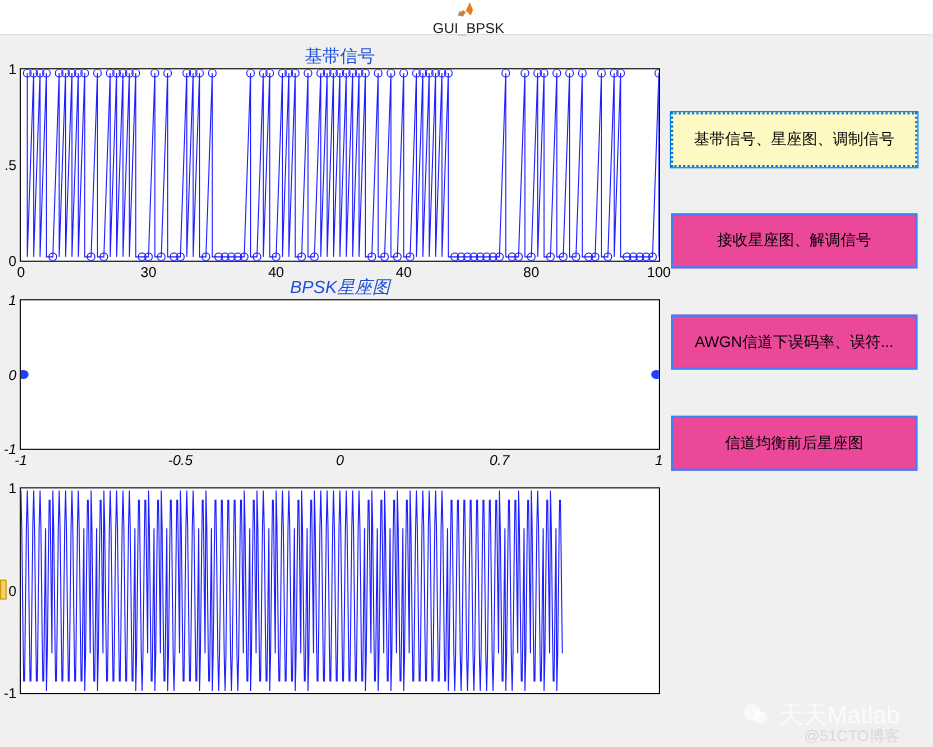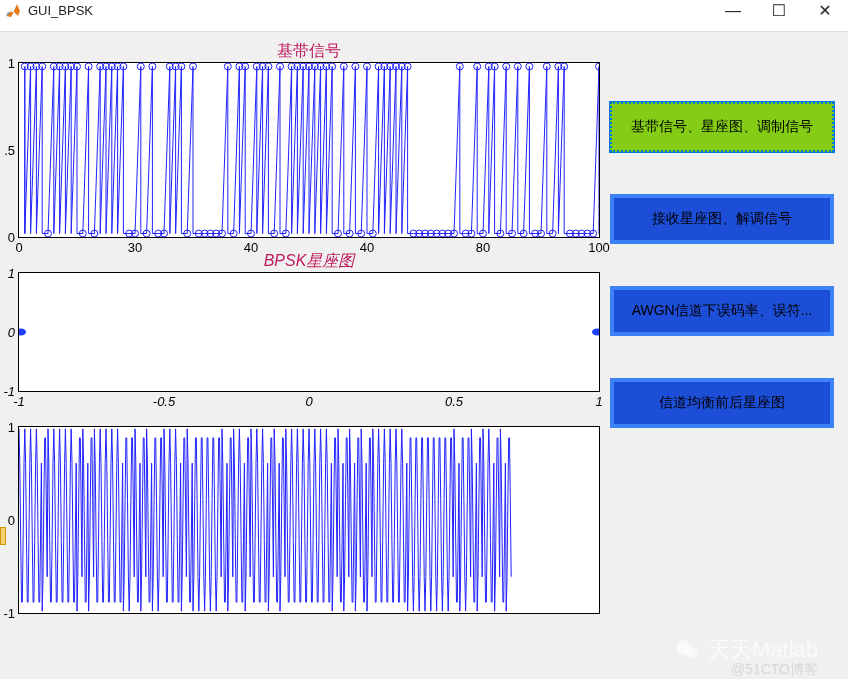--- a/index.html
+++ b/index.html
@@ -11,20 +11,21 @@
       overflow: hidden;
       position: relative;
     }
     .titlebar {
       height: 32px;
       background: #fff;
       display: flex;
       align-items: center;
       padding: 0 0 10px 4px;
       border-bottom: 1px solid #ddd;
+      flex-direction: column;
     }
     .titlebar .app-icon {
       width: 18px;
       height: 18px;
       margin-right: 6px;
     }
     .titlebar .title {
       font-size: 13px;
       color: #222;
       flex: 1;
@@ -49,62 +50,62 @@
       width: 600px;
     }
     .axes {
       position: relative;
       background: #fff;
       border: 1px solid #000;
       margin-left: 18px;
       margin-bottom: 2px;
     }
     .axes.first { height: 176px; }
-    .axes.second { height: 120px; margin-top: 14px; font-style: italic; }
+    .axes.second { height: 137px; margin-top: 14px; font-style: italic; }
     .axes.third { height: 188px; margin-top: 14px; }
     .ax-title {
       position: absolute;
       top: -22px;
       left: 0;
       width: 100%;
       text-align: center;
       font-size: 16px;
-      color: #be185d;
+      color: #1d4ed8;
     }
     .ytick, .xtick {
       position: absolute;
       font-size: 13px;
       color: #000;
     }
     .ytick { left: -22px; transform: translateY(-50%); text-align: right; width: 18px;}
     .xtick { bottom: -18px; transform: translateX(-50%); }
     .xtick-row { height: 18px; }
     .buttons {
       position: absolute;
       right: 14px;
       top: 70px;
       width: 224px;
       display: flex;
       flex-direction: column;
       gap: 42px;
     }
     .btn {
       height: 50px;
-      background: #1d4ed8;
-      border: 4px solid #3b82f6;
+      background: #ec4899;
+      border: 2px solid #3b82f6;
       font-size: 14px;
       display: flex;
       align-items: center;
       justify-content: center;
       cursor: pointer;
       white-space: nowrap;
       overflow: hidden;
     }
     .btn.active {
-      background: #84cc16;
+      background: #fef9c3;
       border: 2px dotted #0078d7;
       outline: 1px solid #0078d7;
     }
     .watermark {
       position: absolute;
       right: 30px;
       bottom: 14px;
       color: rgba(255,255,255,.7);
       font-size: 22px;
       display: flex;
@@ -275,21 +276,21 @@
       <svg class="plot" viewBox="0 0 580 164" preserveAspectRatio="none">
         <circle class="dot" cx="2" cy="82" r="5"></circle>
         <circle class="dot" cx="578" cy="82" r="5"></circle>
       </svg>
       <span class="ytick" style="top:0%">1</span>
       <span class="ytick" style="top:50%">0</span>
       <span class="ytick" style="top:100%">-1</span>
       <span class="xtick" style="left:0%">-1</span>
       <span class="xtick" style="left:25%">-0.5</span>
       <span class="xtick" style="left:50%">0</span>
-      <span class="xtick" style="left:75%">0.5</span>
+      <span class="xtick" style="left:75%">0.7</span>
       <span class="xtick" style="left:100%">1</span>
     </div>
     <div class="xtick-row"></div>
 
     <div class="axes third">
       <svg class="plot" viewBox="0 0 580 188" preserveAspectRatio="none" id="plot3">
           <path d="M0.0 1.9 L0.8 36.6 L1.7 114.5 L2.5 177.0 L3.3 177.0 L4.1 114.5 L5.0 36.6 L5.8 1.9 L6.6 36.6 L7.5 114.5 L8.3 177.0 L9.1 177.0 L9.9 114.5 L10.8 36.6 L11.6 1.9 L12.4 36.6 L13.3 114.5 L14.1 177.0 L14.9 177.0 L15.7 114.5 L16.6 36.6 L17.4 1.9 L18.2 36.6 L19.1 114.5 L19.9 177.0 L20.7 177.0 L21.5 114.5 L22.4 36.6 L23.2 186.1 L24.0 151.4 L24.9 73.5 L25.7 11.0 L26.5 11.0 L27.3 73.5 L28.2 151.4 L29.0 1.9 L29.8 36.6 L30.7 114.5 L31.5 177.0 L32.3 177.0 L33.1 114.5 L34.0 36.6 L34.8 1.9 L35.6 36.6 L36.5 114.5 L37.3 177.0 L38.1 177.0 L38.9 114.5 L39.8 36.6 L40.6 1.9 L41.4 36.6 L42.3 114.5 L43.1 177.0 L43.9 177.0 L44.7 114.5 L45.6 36.6 L46.4 1.9 L47.2 36.6 L48.1 114.5 L48.9 177.0 L49.7 177.0 L50.5 114.5 L51.4 36.6 L52.2 1.9 L53.0 36.6 L53.9 114.5 L54.7 177.0 L55.5 177.0 L56.3 114.5 L57.2 36.6 L58.0 186.1 L58.8 151.4 L59.7 73.5 L60.5 11.0 L61.3 11.0 L62.1 73.5 L63.0 151.4 L63.8 1.9 L64.6 36.6 L65.5 114.5 L66.3 177.0 L67.1 177.0 L67.9 114.5 L68.8 36.6 L69.6 186.1 L70.4 151.4 L71.3 73.5 L72.1 11.0 L72.9 11.0 L73.7 73.5 L74.6 151.4 L75.4 1.9 L76.2 36.6 L77.1 114.5 L77.9 177.0 L78.7 177.0 L79.5 114.5 L80.4 36.6 L81.2 1.9 L82.0 36.6 L82.9 114.5 L83.7 177.0 L84.5 177.0 L85.3 114.5 L86.2 36.6 L87.0 1.9 L87.8 36.6 L88.7 114.5 L89.5 177.0 L90.3 177.0 L91.1 114.5 L92.0 36.6 L92.8 1.9 L93.6 36.6 L94.5 114.5 L95.3 177.0 L96.1 177.0 L96.9 114.5 L97.8 36.6 L98.6 1.9 L99.4 36.6 L100.3 114.5 L101.1 177.0 L101.9 177.0 L102.7 114.5 L103.6 36.6 L104.4 186.1 L105.2 151.4 L106.1 73.5 L106.9 11.0 L107.7 11.0 L108.5 73.5 L109.4 151.4 L110.2 186.1 L111.0 151.4 L111.9 73.5 L112.7 11.0 L113.5 11.0 L114.3 73.5 L115.2 151.4 L116.0 1.9 L116.8 36.6 L117.7 114.5 L118.5 177.0 L119.3 177.0 L120.1 114.5 L121.0 36.6 L121.8 186.1 L122.6 151.4 L123.5 73.5 L124.3 11.0 L125.1 11.0 L125.9 73.5 L126.8 151.4 L127.6 1.9 L128.4 36.6 L129.3 114.5 L130.1 177.0 L130.9 177.0 L131.7 114.5 L132.6 36.6 L133.4 186.1 L134.2 151.4 L135.1 73.5 L135.9 11.0 L136.7 11.0 L137.5 73.5 L138.4 151.4 L139.2 186.1 L140.0 151.4 L140.9 73.5 L141.7 11.0 L142.5 11.0 L143.3 73.5 L144.2 151.4 L145.0 1.9 L145.8 36.6 L146.7 114.5 L147.5 177.0 L148.3 177.0 L149.1 114.5 L150.0 36.6 L150.8 1.9 L151.6 36.6 L152.5 114.5 L153.3 177.0 L154.1 177.0 L154.9 114.5 L155.8 36.6 L156.6 1.9 L157.4 36.6 L158.3 114.5 L159.1 177.0 L159.9 177.0 L160.7 114.5 L161.6 36.6 L162.4 186.1 L163.2 151.4 L164.1 73.5 L164.9 11.0 L165.7 11.0 L166.5 73.5 L167.4 151.4 L168.2 1.9 L169.0 36.6 L169.9 114.5 L170.7 177.0 L171.5 177.0 L172.3 114.5 L173.2 36.6 L174.0 186.1 L174.8 151.4 L175.7 73.5 L176.5 11.0 L177.3 11.0 L178.1 73.5 L179.0 151.4 L179.8 186.1 L180.6 151.4 L181.5 73.5 L182.3 11.0 L183.1 11.0 L183.9 73.5 L184.8 151.4 L185.6 186.1 L186.4 151.4 L187.3 73.5 L188.1 11.0 L188.9 11.0 L189.7 73.5 L190.6 151.4 L191.4 186.1 L192.2 151.4 L193.1 73.5 L193.9 11.0 L194.7 11.0 L195.5 73.5 L196.4 151.4 L197.2 186.1 L198.0 151.4 L198.9 73.5 L199.7 11.0 L200.5 11.0 L201.3 73.5 L202.2 151.4 L203.0 1.9 L203.8 36.6 L204.7 114.5 L205.5 177.0 L206.3 177.0 L207.1 114.5 L208.0 36.6 L208.8 186.1 L209.6 151.4 L210.5 73.5 L211.3 11.0 L212.1 11.0 L212.9 73.5 L213.8 151.4 L214.6 1.9 L215.4 36.6 L216.3 114.5 L217.1 177.0 L217.9 177.0 L218.7 114.5 L219.6 36.6 L220.4 1.9 L221.2 36.6 L222.1 114.5 L222.9 177.0 L223.7 177.0 L224.5 114.5 L225.4 36.6 L226.2 186.1 L227.0 151.4 L227.9 73.5 L228.7 11.0 L229.5 11.0 L230.3 73.5 L231.2 151.4 L232.0 1.9 L232.8 36.6 L233.7 114.5 L234.5 177.0 L235.3 177.0 L236.1 114.5 L237.0 36.6 L237.8 1.9 L238.6 36.6 L239.5 114.5 L240.3 177.0 L241.1 177.0 L241.9 114.5 L242.8 36.6 L243.6 1.9 L244.4 36.6 L245.3 114.5 L246.1 177.0 L246.9 177.0 L247.7 114.5 L248.6 36.6 L249.4 186.1 L250.2 151.4 L251.1 73.5 L251.9 11.0 L252.7 11.0 L253.5 73.5 L254.4 151.4 L255.2 1.9 L256.0 36.6 L256.9 114.5 L257.7 177.0 L258.5 177.0 L259.3 114.5 L260.2 36.6 L261.0 186.1 L261.8 151.4 L262.7 73.5 L263.5 11.0 L264.3 11.0 L265.1 73.5 L266.0 151.4 L266.8 1.9 L267.6 36.6 L268.5 114.5 L269.3 177.0 L270.1 177.0 L270.9 114.5 L271.8 36.6 L272.6 1.9 L273.4 36.6 L274.3 114.5 L275.1 177.0 L275.9 177.0 L276.7 114.5 L277.6 36.6 L278.4 1.9 L279.2 36.6 L280.1 114.5 L280.9 177.0 L281.7 177.0 L282.5 114.5 L283.4 36.6 L284.2 1.9 L285.0 36.6 L285.9 114.5 L286.7 177.0 L287.5 177.0 L288.3 114.5 L289.2 36.6 L290.0 1.9 L290.8 36.6 L291.7 114.5 L292.5 177.0 L293.3 177.0 L294.1 114.5 L295.0 36.6 L295.8 1.9 L296.6 36.6 L297.5 114.5 L298.3 177.0 L299.1 177.0 L299.9 114.5 L300.8 36.6 L301.6 1.9 L302.4 36.6 L303.3 114.5 L304.1 177.0 L304.9 177.0 L305.7 114.5 L306.6 36.6 L307.4 1.9 L308.2 36.6 L309.1 114.5 L309.9 177.0 L310.7 177.0 L311.5 114.5 L312.4 36.6 L313.2 186.1 L314.0 151.4 L314.9 73.5 L315.7 11.0 L316.5 11.0 L317.3 73.5 L318.2 151.4 L319.0 1.9 L319.8 36.6 L320.7 114.5 L321.5 177.0 L322.3 177.0 L323.1 114.5 L324.0 36.6 L324.8 186.1 L325.6 151.4 L326.5 73.5 L327.3 11.0 L328.1 11.0 L328.9 73.5 L329.8 151.4 L330.6 1.9 L331.4 36.6 L332.3 114.5 L333.1 177.0 L333.9 177.0 L334.7 114.5 L335.6 36.6 L336.4 186.1 L337.2 151.4 L338.1 73.5 L338.9 11.0 L339.7 11.0 L340.5 73.5 L341.4 151.4 L342.2 1.9 L343.0 36.6 L343.9 114.5 L344.7 177.0 L345.5 177.0 L346.3 114.5 L347.2 36.6 L348.0 186.1 L348.8 151.4 L349.7 73.5 L350.5 11.0 L351.3 11.0 L352.1 73.5 L353.0 151.4 L353.8 1.9 L354.6 36.6 L355.5 114.5 L356.3 177.0 L357.1 177.0 L357.9 114.5 L358.8 36.6 L359.6 1.9 L360.4 36.6 L361.3 114.5 L362.1 177.0 L362.9 177.0 L363.7 114.5 L364.6 36.6 L365.4 1.9 L366.2 36.6 L367.1 114.5 L367.9 177.0 L368.7 177.0 L369.5 114.5 L370.4 36.6 L371.2 1.9 L372.0 36.6 L372.9 114.5 L373.7 177.0 L374.5 177.0 L375.3 114.5 L376.2 36.6 L377.0 1.9 L377.8 36.6 L378.7 114.5 L379.5 177.0 L380.3 177.0 L381.1 114.5 L382.0 36.6 L382.8 1.9 L383.6 36.6 L384.5 114.5 L385.3 177.0 L386.1 177.0 L386.9 114.5 L387.8 36.6 L388.6 186.1 L389.4 151.4 L390.3 73.5 L391.1 11.0 L391.9 11.0 L392.7 73.5 L393.6 151.4 L394.4 186.1 L395.2 151.4 L396.1 73.5 L396.9 11.0 L397.7 11.0 L398.5 73.5 L399.4 151.4 L400.2 186.1 L401.0 151.4 L401.9 73.5 L402.7 11.0 L403.5 11.0 L404.3 73.5 L405.2 151.4 L406.0 186.1 L406.8 151.4 L407.7 73.5 L408.5 11.0 L409.3 11.0 L410.1 73.5 L411.0 151.4 L411.8 186.1 L412.6 151.4 L413.5 73.5 L414.3 11.0 L415.1 11.0 L415.9 73.5 L416.8 151.4 L417.6 186.1 L418.4 151.4 L419.3 73.5 L420.1 11.0 L420.9 11.0 L421.7 73.5 L422.6 151.4 L423.4 186.1 L424.2 151.4 L425.1 73.5 L425.9 11.0 L426.7 11.0 L427.5 73.5 L428.4 151.4 L429.2 186.1 L430.0 151.4 L430.9 73.5 L431.7 11.0 L432.5 11.0 L433.3 73.5 L434.2 151.4 L435.0 1.9 L435.8 36.6 L436.7 114.5 L437.5 177.0 L438.3 177.0 L439.1 114.5 L440.0 36.6 L440.8 186.1 L441.6 151.4 L442.5 73.5 L443.3 11.0 L444.1 11.0 L444.9 73.5 L445.8 151.4 L446.6 186.1 L447.4 151.4 L448.3 73.5 L449.1 11.0 L449.9 11.0 L450.7 73.5 L451.6 151.4 L452.4 1.9 L453.2 36.6 L454.1 114.5 L454.9 177.0 L455.7 177.0 L456.5 114.5 L457.4 36.6 L458.2 186.1 L459.0 151.4 L459.9 73.5 L460.7 11.0 L461.5 11.0 L462.3 73.5 L463.2 151.4 L464.0 1.9 L464.8 36.6 L465.7 114.5 L466.5 177.0 L467.3 177.0 L468.1 114.5 L469.0 36.6 L469.8 1.9 L470.6 36.6 L471.5 114.5 L472.3 177.0 L473.1 177.0 L473.9 114.5 L474.8 36.6 L475.6 186.1 L476.4 151.4 L477.3 73.5 L478.1 11.0 L478.9 11.0 L479.7 73.5 L480.6 151.4 L481.4 1.9 L482.2 36.6 L483.1 114.5 L483.9 177.0 L484.7 177.0 L485.5 114.5 L486.4 36.6 L487.2 186.1 L488.0 151.4 L488.9 73.5 L489.7 11.0 L490.5 11.0 L491.3 73.5 L492.2 151.4 " class="trace"></path>
         </svg>
       <span class="ytick" style="top:0%">1</span>
       <span class="ytick" style="top:50%">0</span>

